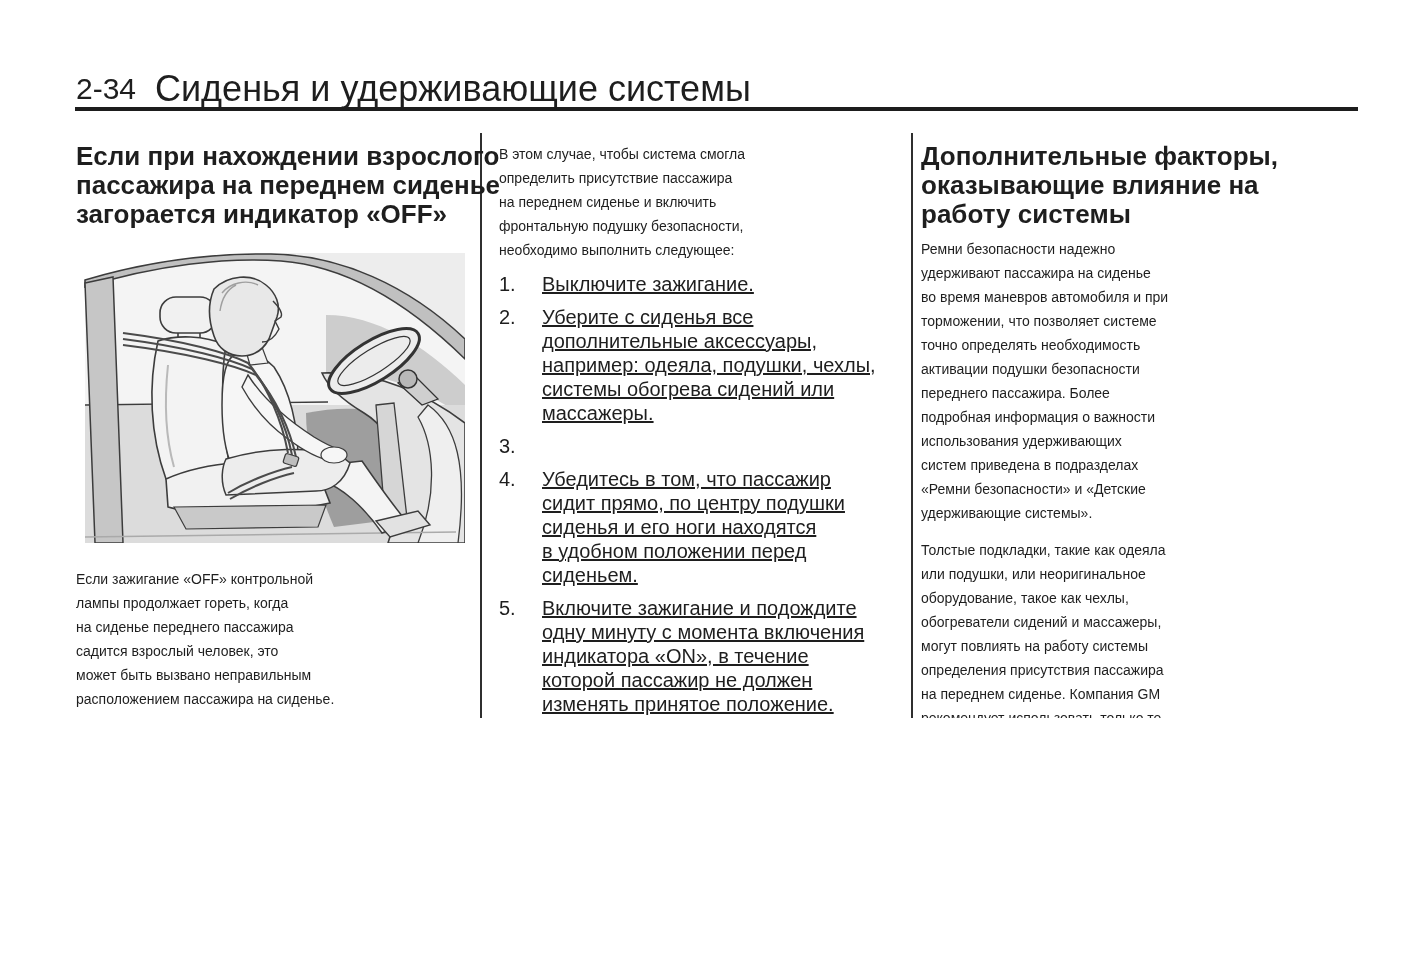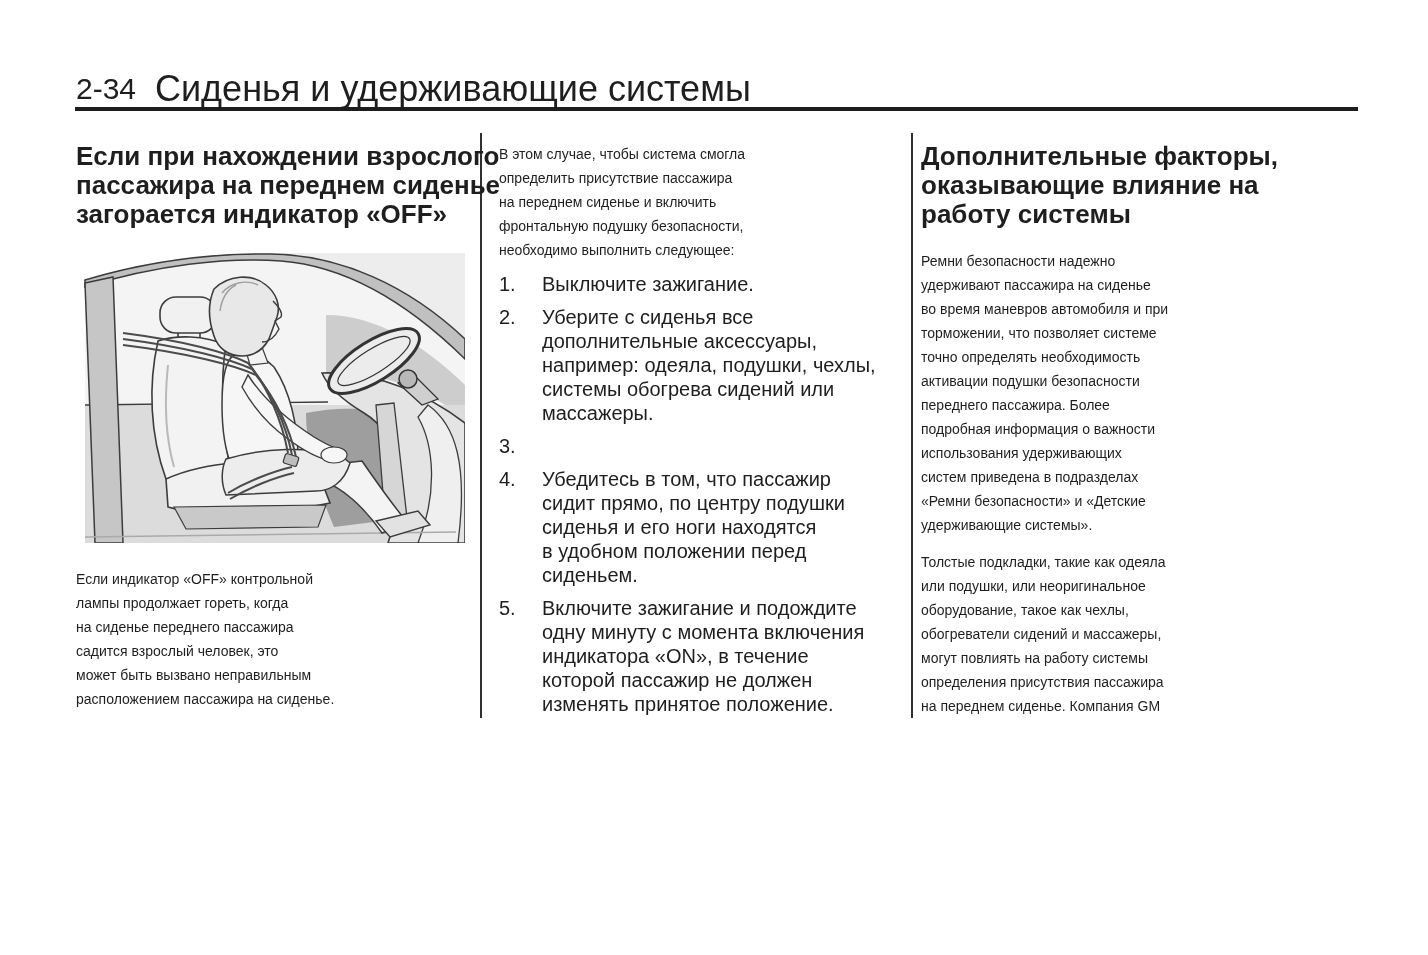--- a/index.html
+++ b/index.html
@@ -26,22 +26,22 @@
   }
   .body {
     margin:0; font-size:14px; line-height:24px; white-space:pre;
   }
   .col1 .cap { margin-top:24px; }
   .illus { margin-top:24px; width:389px; height:290px; }
   .illus svg { display:block; }
   ol.steps { list-style:none; margin:10px 0 0 0; padding:0; }
   ol.steps li { display:flex; margin:0 0 9px 0; font-size:20px; line-height:24px; }
   .step-num  { width:43px; flex:none; }
-  .step-text { white-space:pre; }
-  .col3 .sec { margin-bottom:20px; }
+  .step-text { white-space:pre;text-decoration:underline; }
+  .col3 .sec { margin-bottom:8px; }
   .col3 .p1  { margin-bottom:13px; }
   .italic { font-style:italic;font-weight:bold; }
 </style>
 </head>
 <body>
 
 <div class="page">
 
   <div class="hdr-num">2-34</div>
   <div class="hdr-title">Сиденья и удерживающие системы</div>
@@ -114,21 +114,21 @@
           <path d="M47,80 C110,88 152,100 172,110 C192,134 206,168 212,200"></path>
           <path d="M47,86 C110,94 154,106 176,116 C196,140 210,172 216,202"></path>
           <path d="M47,92 C112,100 158,112 180,122 C200,146 214,176 220,204"></path>
           <path d="M152,240 C172,228 198,218 216,214"></path>
           <path d="M154,246 C174,234 200,224 218,220"></path>
         </g>
         <rect x="208" y="202" width="14" height="10" rx="2" transform="rotate(18 215 207)" fill="#bdbdbd" stroke="#3c3c3c" stroke-width="1.2"></rect>
       </svg>
     </div>
 
-    <p class="body cap">Если индикатор «OFF» контрольной
+    <p class="body cap">Если зажигание «OFF» контрольной
 лампы продолжает гореть, когда
 на сиденье переднего пассажира
 садится взрослый человек, это
 может быть вызвано неправильным
 расположением пассажира на сиденье.</p>
   </div>
 
   <div class="col col2">
     <p class="body intro">В этом случае, чтобы система смогла
 определить присутствие пассажира

